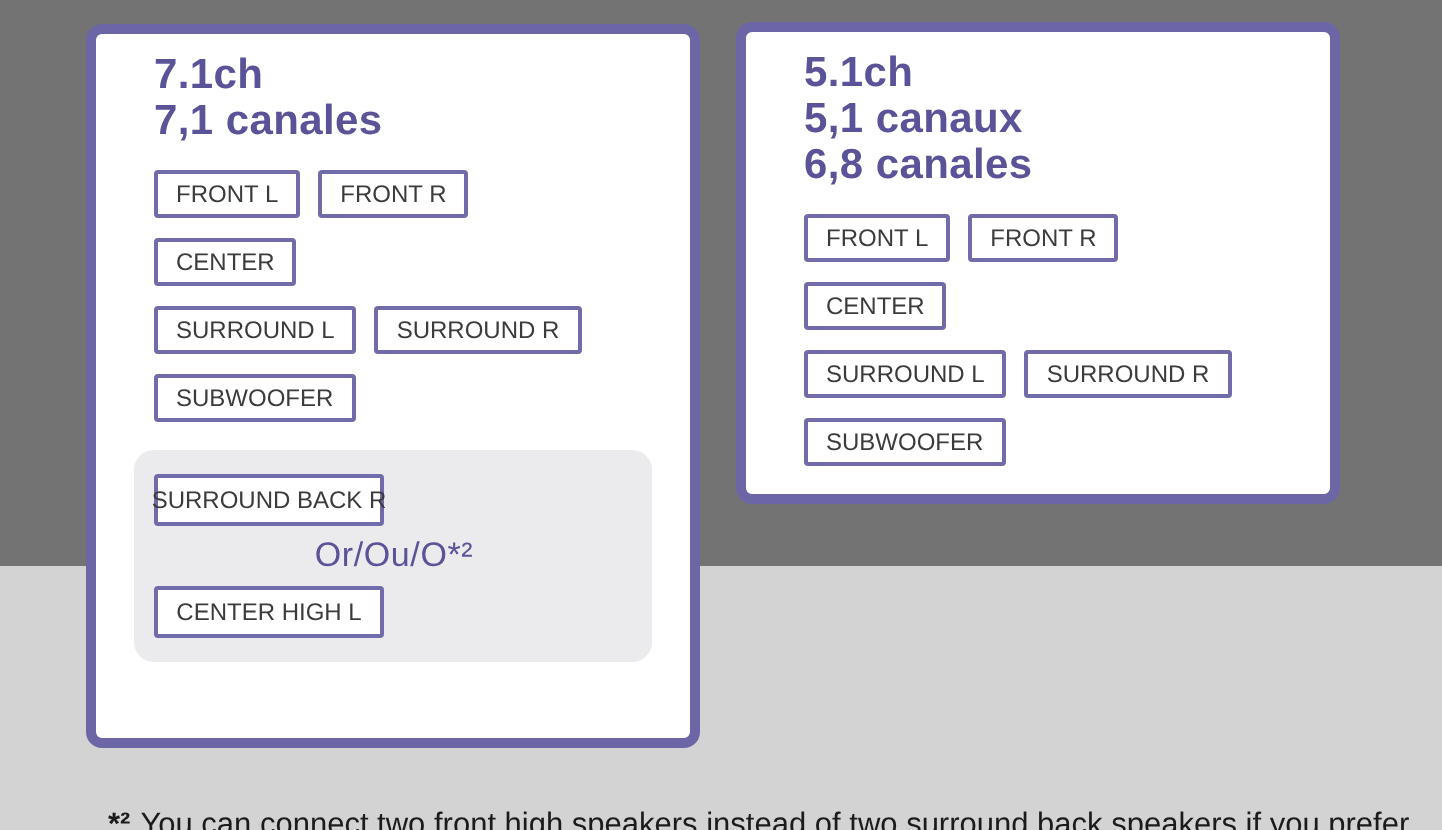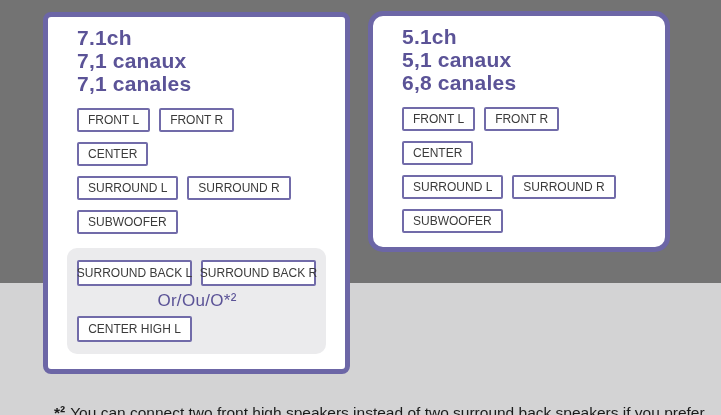--- a/index.html
+++ b/index.html
@@ -22,21 +22,21 @@
 
   .panel {
     position: absolute;
     box-sizing: border-box;
     background: #ffffff;
     border: 5px solid #6c66a6;
     border-radius: 8px;
     padding: 9px 14px 0 29px;
   }
   .panel-71 { left: 43px; top: 12px; width: 307px; height: 362px; }
-  .panel-51 { left: 368px; top: 11px; width: 302px; height: 241px; border-radius: 15px; }
+  .panel-51 { left: 368px; top: 11px; width: 302px; height: 241px; }
 
   .panel-title {
     color: #5b5397;
     font-size: 21px;
     line-height: 23px;
     font-weight: 700;
     letter-spacing: 0.2px;
   }
 
   .rows {
@@ -108,42 +108,40 @@
 </head>
 <body>
 
 <div class="page">
 
   <div class="band"></div>
 
   <section class="panel panel-71">
     <div class="panel-title">
       <div>7.1ch</div>
-      <div>7,1 canaux</div>
       <div>7,1 canales</div>
     </div>
     <div class="rows">
       <div class="row">
         <div class="spk">FRONT L</div>
         <div class="spk">FRONT R</div>
       </div>
       <div class="row">
         <div class="spk">CENTER</div>
       </div>
       <div class="row">
         <div class="spk">SURROUND L</div>
         <div class="spk">SURROUND R</div>
       </div>
       <div class="row">
         <div class="spk">SUBWOOFER</div>
       </div>
     </div>
     <div class="opt-group">
       <div class="row">
-        <div class="spk">SURROUND BACK L</div>
         <div class="spk">SURROUND BACK R</div>
       </div>
       <div class="or-label">Or/Ou/O*²</div>
       <div class="row">
         <div class="spk">CENTER HIGH L</div>
       </div>
     </div>
   </section>
 
   <section class="panel panel-51">

